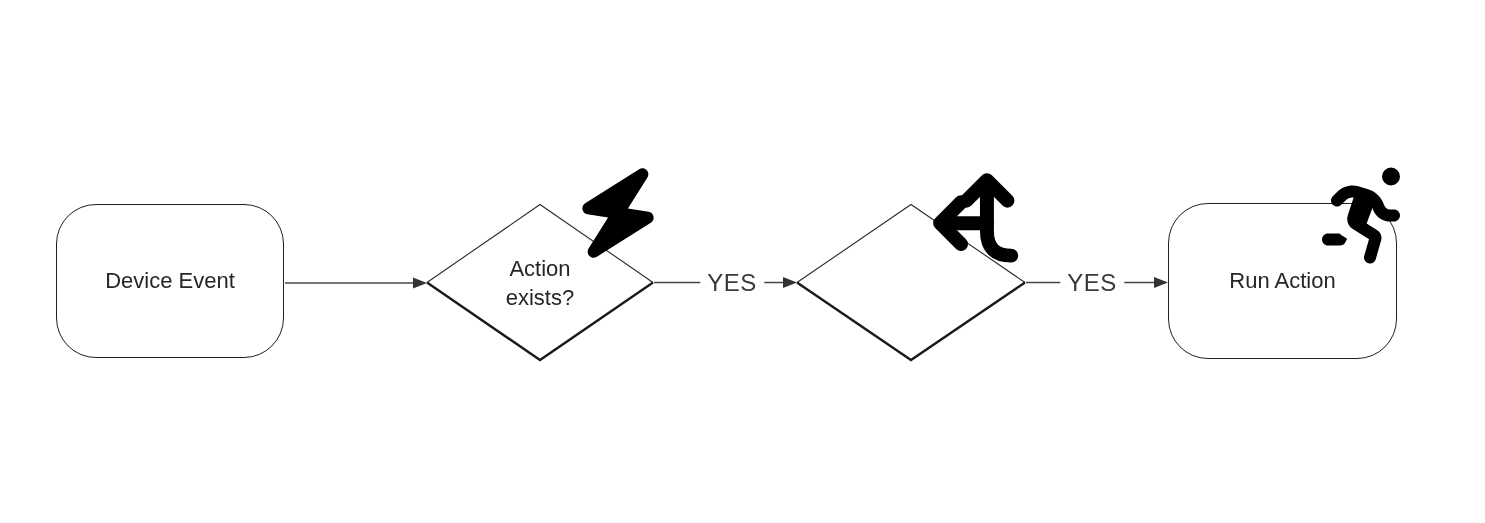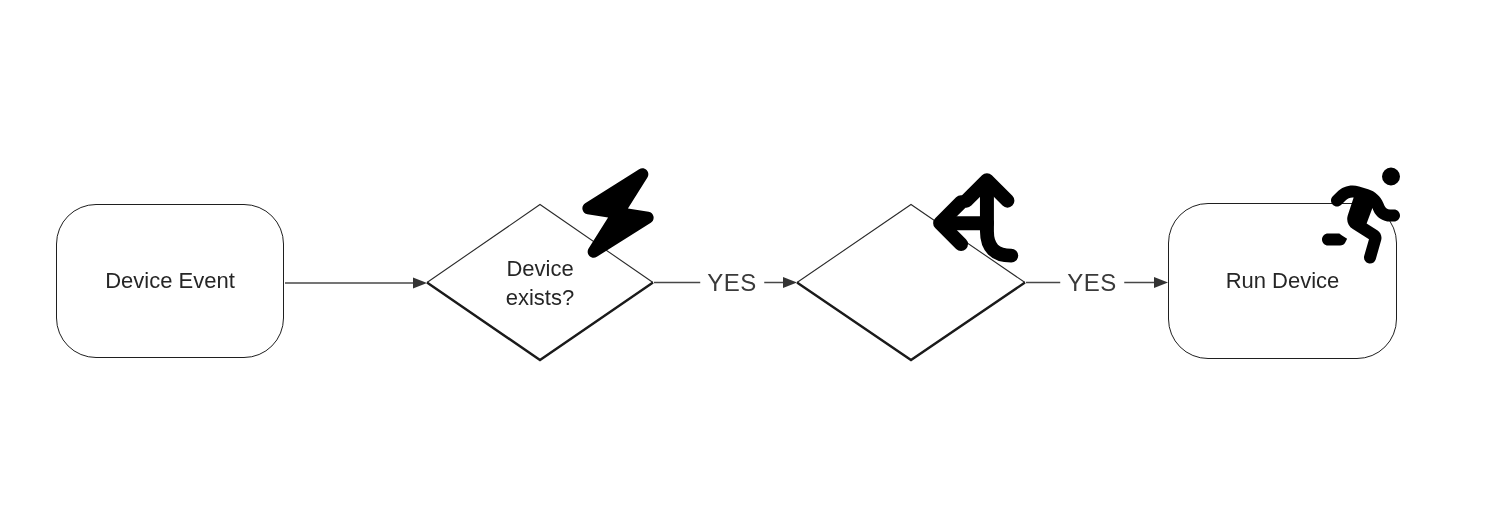--- a/index.html
+++ b/index.html
@@ -86,25 +86,25 @@
       <polygon points="797,282.5 911,204.5 1025,282.5 911,360" fill="#ffffff" stroke="none"></polygon>
       <polyline points="797,282.5 911,204.5 1025,282.5" fill="none" stroke="#2a2a2a" stroke-width="1.1"></polyline>
       <polyline points="1025,282.5 911,360 797,282.5" fill="none" stroke="#1a1a1a" stroke-width="2.4" stroke-linejoin="miter"></polyline>
     </g>
   </svg>
 
   <div class="node-rect" style="left:56px; top:204px; width:228px; height:154px;">
     <span class="node-label">Device Event</span>
   </div>
 
-  <div class="diamond-label node-label" style="left:540px; top:284px; width:132px;">Device exists?</div>
+  <div class="diamond-label node-label" style="left:540px; top:284px; width:132px;">Action exists?</div>
 
 
   <div class="node-rect" style="left:1168px; top:203px; width:229px; height:156px;">
-    <span class="node-label">Run Device</span>
+    <span class="node-label">Run Action</span>
   </div>
 
   <div class="edge-label" style="left:732px; top:283px;">YES</div>
   <div class="edge-label" style="left:1092px; top:283px;">YES</div>
 
   <svg class="icon" style="left:576px; top:164px; width:84px; height:98px; transform:rotate(9deg);" viewBox="0 0 448 512">
     <path fill="#000000" d="M349.4 44.6c5.9-13.7 1.5-29.7-10.6-38.5s-28.6-8-39.9 1.8l-256 224c-10 8.8-13.6 22.9-8.9 35.3S50.7 288 64 288l111.5 0L98.6 467.4c-5.9 13.7-1.5 29.7 10.6 38.5s28.6 8 39.9-1.8l256-224c10-8.8 13.6-22.9 8.9-35.3s-16.6-20.7-29.9-20.7l-111.5 0L349.4 44.6z"></path>
   </svg>
 
   <svg class="icon" style="left:919px; top:164px; width:104px; height:102px;" viewBox="0 0 512 512">

